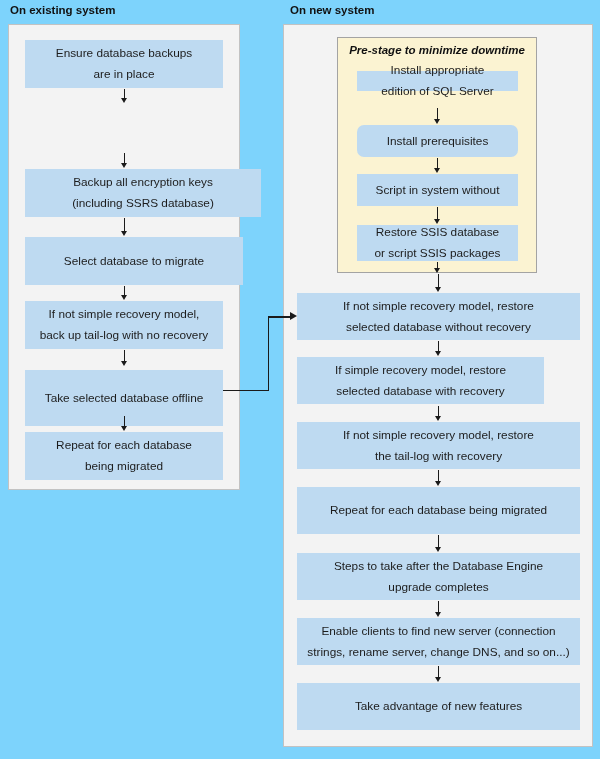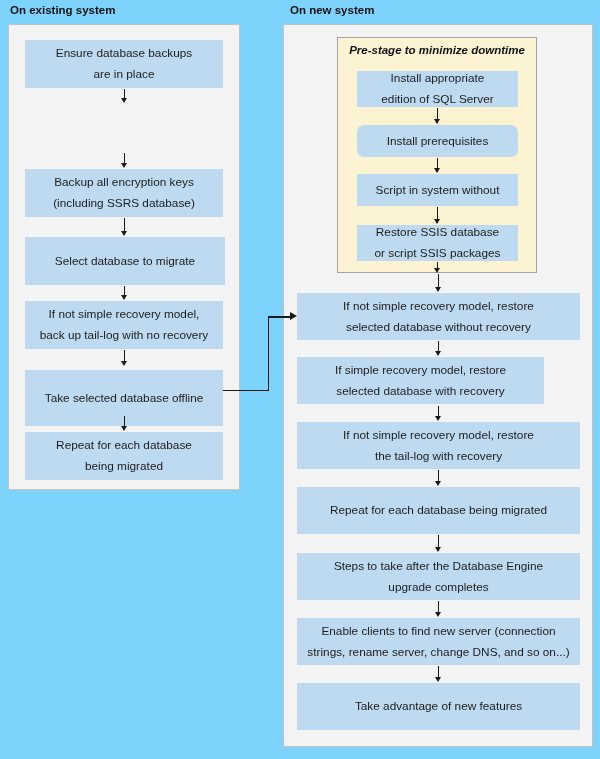--- a/index.html
+++ b/index.html
@@ -57,23 +57,23 @@
 <div class="canvas">
 
   <div class="col-title" style="left:10px; top:4px;">On existing system</div>
   <div class="col-title" style="left:290px; top:4px;">On new system</div>
 
   <div class="container" style="left:8px; top:24px; width:232px; height:466px;"></div>
   <div class="container" style="left:283px; top:24px; width:310px; height:723px;"></div>
 
   <div class="node" style="left:25px; top:40px;  width:198px; height:48px;">Ensure database backups
 are in place</div>
-  <div class="node" style="left:25px; top:169px; width:198px; height:48px;">Backup all encryption keys
+  <div class="node" style="left:25px; top:169px; width:236px; height:48px;">Backup all encryption keys
 (including SSRS database)</div>
-  <div class="node" style="left:25px; top:237px; width:200px; height:48px;">Select database to migrate</div>
+  <div class="node" style="left:25px; top:237px; width:218px; height:48px;">Select database to migrate</div>
   <div class="node" style="left:25px; top:301px; width:198px; height:48px;">If not simple recovery model,
 back up tail-log with no recovery</div>
   <div class="node" style="left:25px; top:370px; width:198px; height:56px;">Take selected database offline</div>
   <div class="node" style="left:25px; top:432px; width:198px; height:48px;">Repeat for each database
 being migrated</div>
 
   <div class="arrow-down" style="left:120px; top:89px;  height:14px;">
       <i class="shaft"></i>
       <i class="head"></i>
     </div>
@@ -95,21 +95,21 @@
     </div>
   <div class="arrow-down" style="left:120px; top:416px; height:15px;">
       <i class="shaft"></i>
       <i class="head"></i>
     </div>
 
   <div class="prestage" style="left:337px; top:37px; width:200px; height:236px;">
     <div class="prestage-title">Pre-stage to minimize downtime</div>
   </div>
 
-  <div class="node" style="left:357px; top:71px;  width:161px; height:36px;">Install appropriate
+  <div class="node" style="left:357px; top:71px;  width:161px; height:20px;">Install appropriate
 edition of SQL Server</div>
   <div class="node" style="left:357px; top:125px; width:161px; height:32px;border-radius:7px;">Install prerequisites</div>
   <div class="node" style="left:357px; top:174px; width:161px; height:32px;">Script in system without</div>
   <div class="node" style="left:357px; top:225px; width:161px; height:36px;">Restore SSIS database
 or script SSIS packages</div>
 
   <div class="arrow-down" style="left:433px; top:108px; height:16px;">
       <i class="shaft"></i>
       <i class="head"></i>
     </div>

